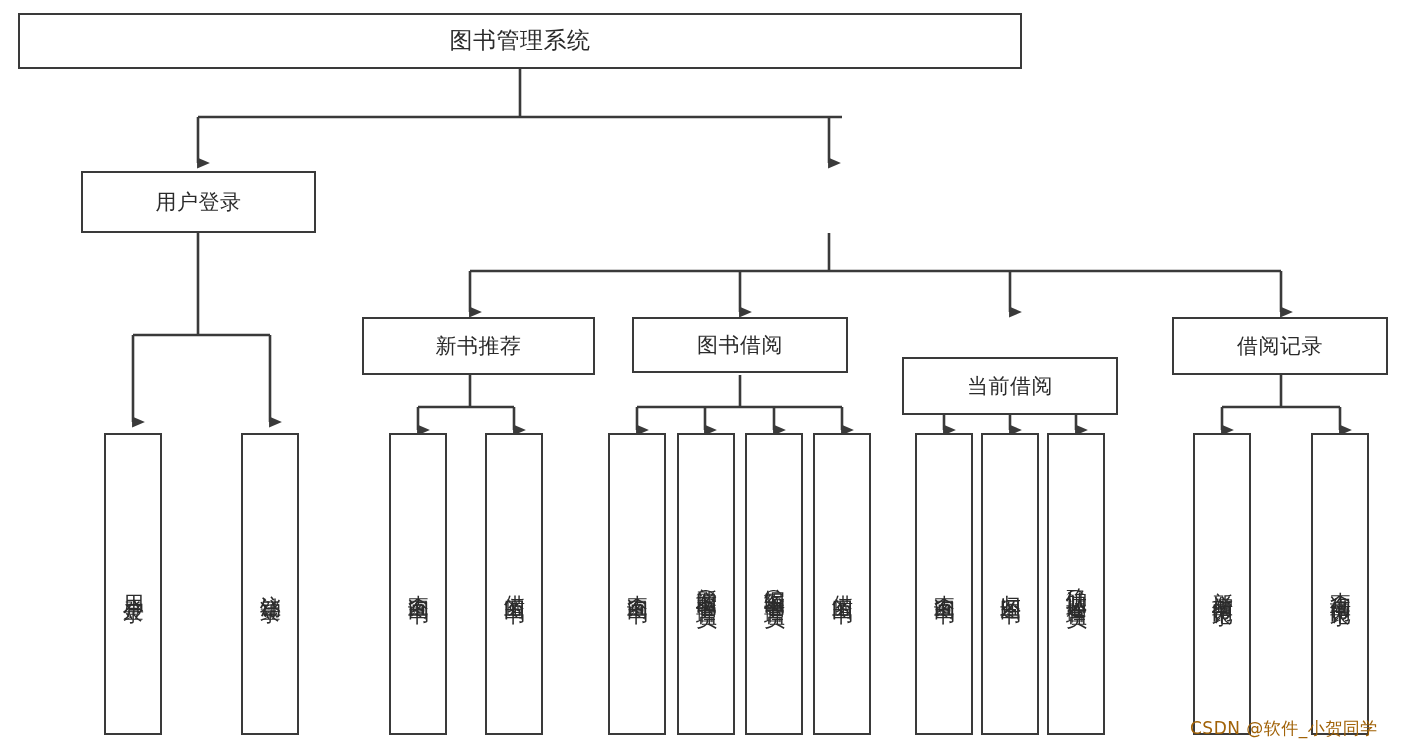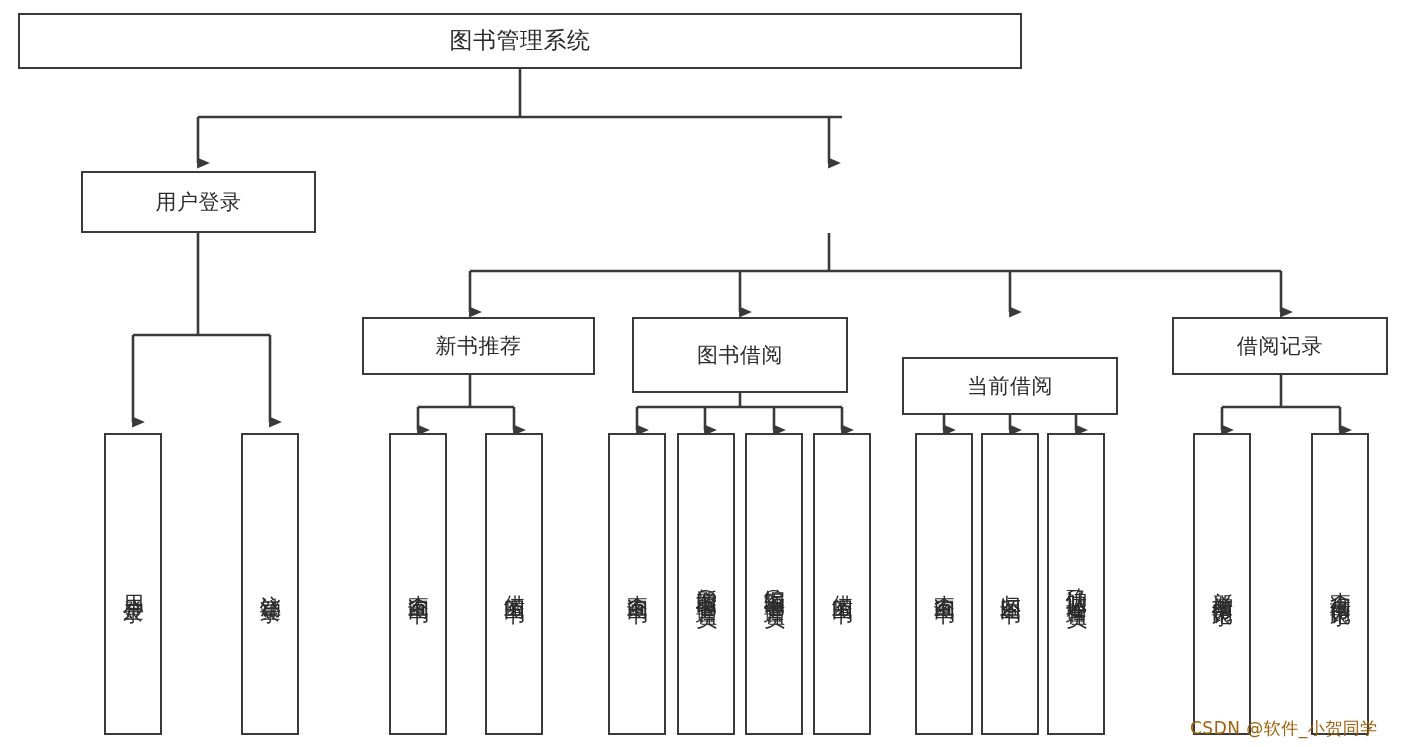--- a/index.html
+++ b/index.html
@@ -123,21 +123,21 @@
 
   <div class="node lvl1" style="left:81px; top:171px; width:235px; height:62px;">
     <span class="node-label">用户登录</span>
   </div>
 
 
   <div class="node lvl2" style="left:362px; top:317px; width:233px; height:58px;">
     <span class="node-label">新书推荐</span>
   </div>
 
-  <div class="node lvl2" style="left:632px; top:317px; width:216px; height:76px;">
+  <div class="node lvl2" style="left:632px; top:317px; width:216px; height:56px;">
     <span class="node-label">图书借阅</span>
   </div>
 
   <div class="node lvl2" style="left:902px; top:317px; width:216px; height:58px;margin-top:40px;">
     <span class="node-label">当前借阅</span>
   </div>
 
   <div class="node lvl2" style="left:1172px; top:317px; width:216px; height:58px;">
     <span class="node-label">借阅记录</span>
   </div>

